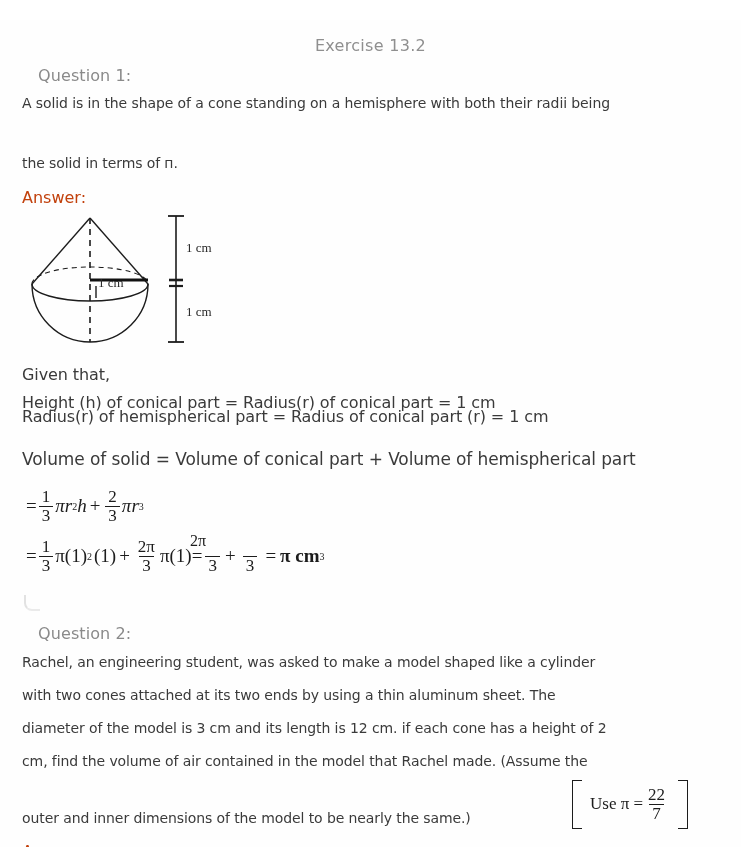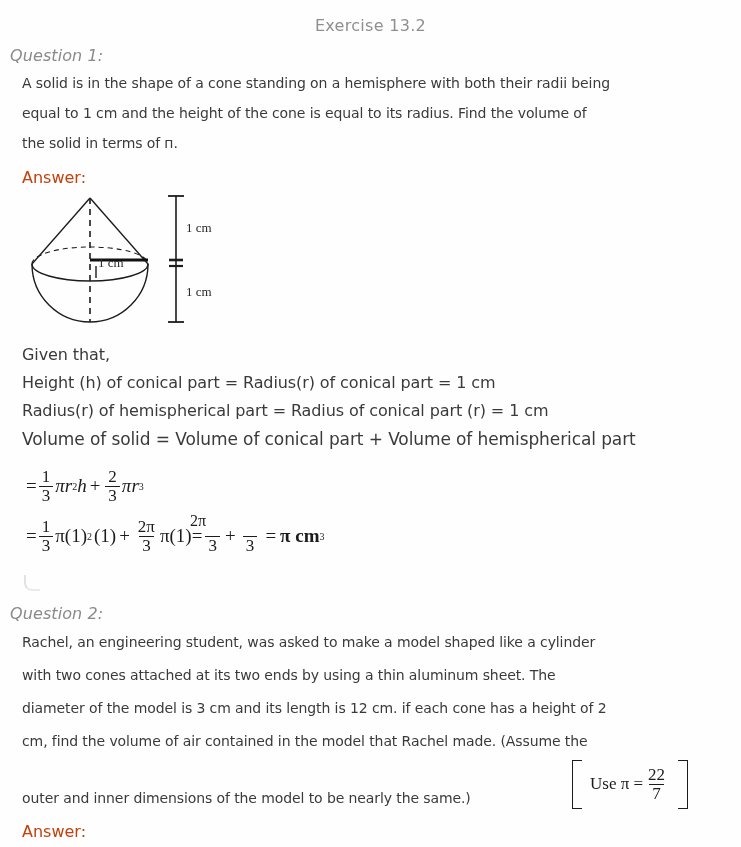--- a/index.html
+++ b/index.html
@@ -11,42 +11,42 @@
     width: 741px;
     height: 847px;
     position: relative;
     font-family: "Liberation Sans", sans-serif;
     overflow: hidden;
   }
   .page {
     position: absolute;
     inset: 0;
     background: #fefefe;
+    margin-top: 20px;
   }
 
   
   .doc-title {
     position: absolute;
     top: 16px;
     left: 0;
     width: 741px;
     text-align: center;
     font-size: 16px;
     color: #8f8f8f;
     letter-spacing: 0.3px;
     font-family: "DejaVu Sans", sans-serif;
   }
   .qhead {
     position: absolute;
-    left: 10px;
+    left: 38px;
     font-size: 16px;
     color: #8a8a8a;
     font-family: "DejaVu Sans", sans-serif;
     letter-spacing: 0.1px;
-    font-style: italic;
   }
   .body-line {
     position: absolute;
     left: 22px;
     font-size: 14px;
     color: #3a3a3a;
     font-family: "DejaVu Sans", sans-serif;
     white-space: nowrap;
     letter-spacing: -0.1px;
   }
@@ -131,21 +131,20 @@
 </head>
 <body>
 
 <div class="page">
 
   <div class="doc-title">Exercise 13.2</div>
 
   <div class="qhead" style="top:46px;">Question 1:</div>
 
   <div class="body-line" style="top:75px;">A solid is in the shape of a cone standing on a hemisphere with both their radii being</div>
-  <div class="body-line" style="top:105px;">equal to 1 cm and the height of the cone is equal to its radius. Find the volume of</div>
   <div class="body-line" style="top:135px;">the solid in terms of п.</div>
 
   <div class="ans-line" style="top:168px;">Answer:</div>
 
   <div class="figure">
     <svg width="230" height="148" viewBox="0 0 230 148">
 
       <path d="M 14 72 A 58 58 0 0 0 130 72" fill="none" stroke="#1c1c1c" stroke-width="1.4"></path>
 
       <path d="M 14 72 A 58 17 0 0 0 130 72" fill="none" stroke="#1c1c1c" stroke-width="1.4"></path>
@@ -168,21 +167,21 @@
       <line x1="151" y1="74" x2="165" y2="74" stroke="#1c1c1c" stroke-width="2.2"></line>
     </svg>
 
     <div class="dim-label" style="left:168px; top:28px;">1 cm</div>
     <div class="dim-label" style="left:168px; top:92px;">1 cm</div>
     <div class="dim-label" style="left:80px; top:63px;">1 cm</div>
   </div>
 
   <div class="body-line" style="top:345px; font-size:16px;">Given that,</div>
   <div class="body-line" style="top:373px; font-size:16px;">Height (h) of conical part = Radius(r) of conical part = 1 cm</div>
-  <div class="body-line" style="top:401px; font-size:16px;">Radius(r) of hemispherical part = Radius of conical part (r) = 1 cm</div>
+  <div class="body-line" style="top:387px; font-size:16px;">Radius(r) of hemispherical part = Radius of conical part (r) = 1 cm</div>
   <div class="body-line" style="top:429px; font-size:17px;">Volume of solid = Volume of conical part + Volume of hemispherical part</div>
 
   <div class="formula" style="left:26px; top:468px;">
     <span>=</span>
     <span class="frac">
       <span class="num">1</span>
       <span class="den">3</span>
     </span>
     <span class="it">πr</span>
     <sup class="ex">2</sup>

